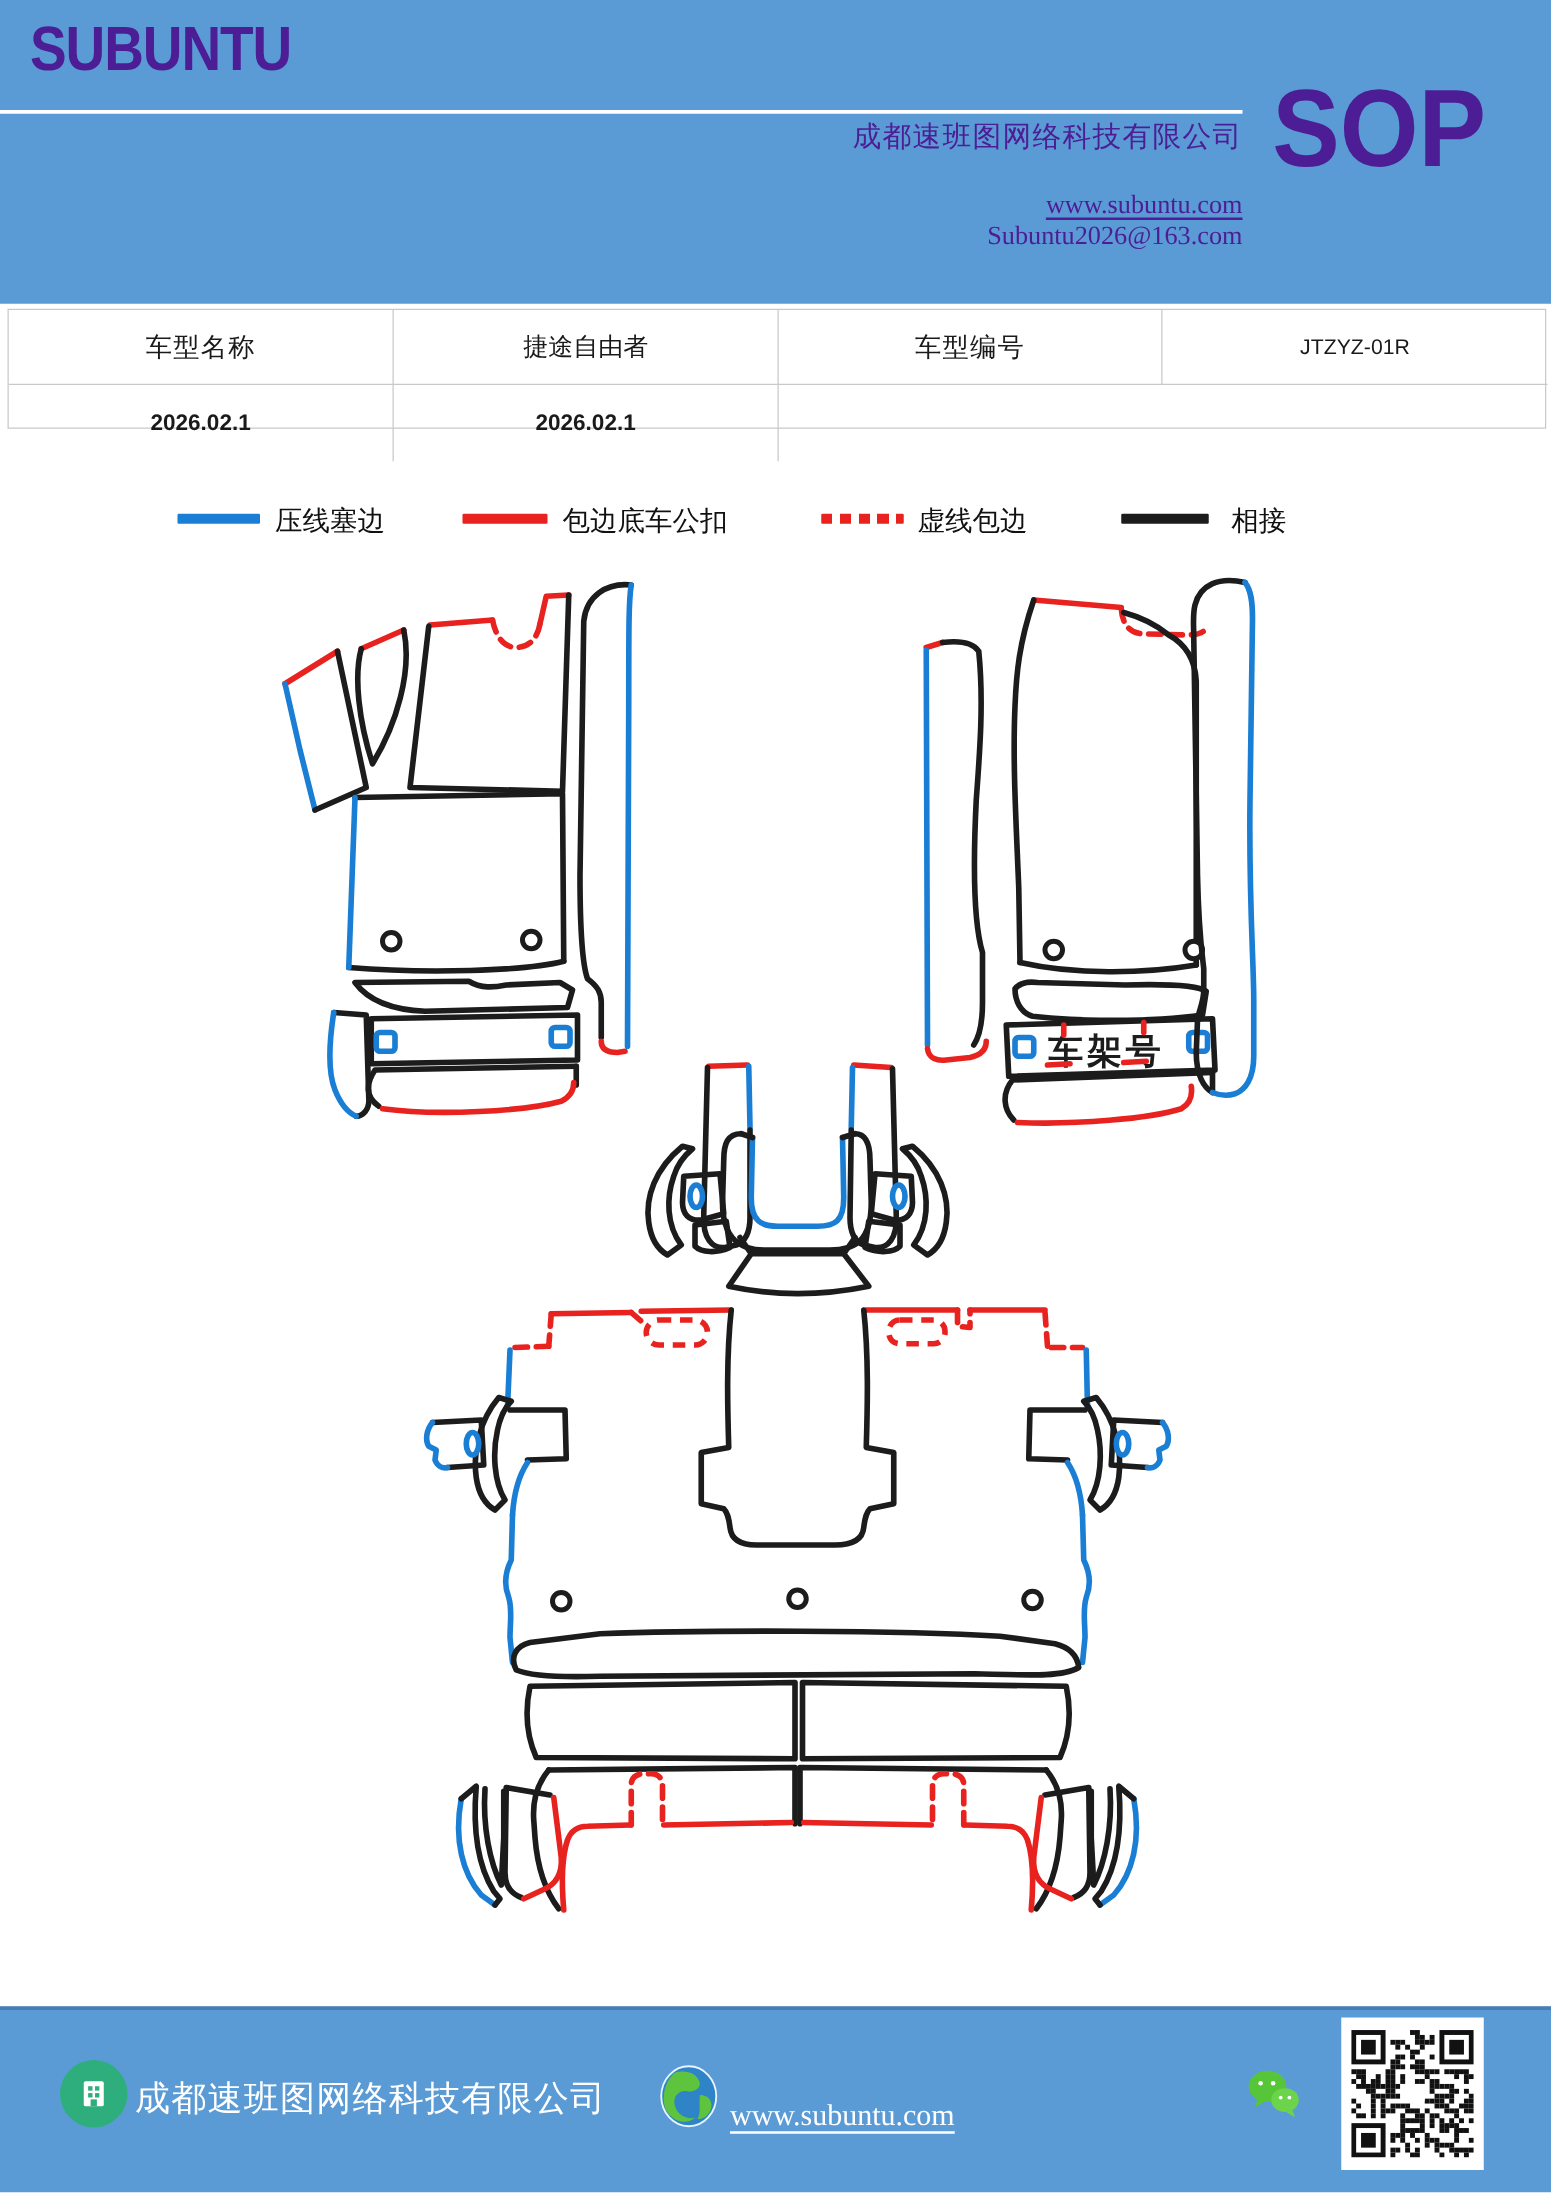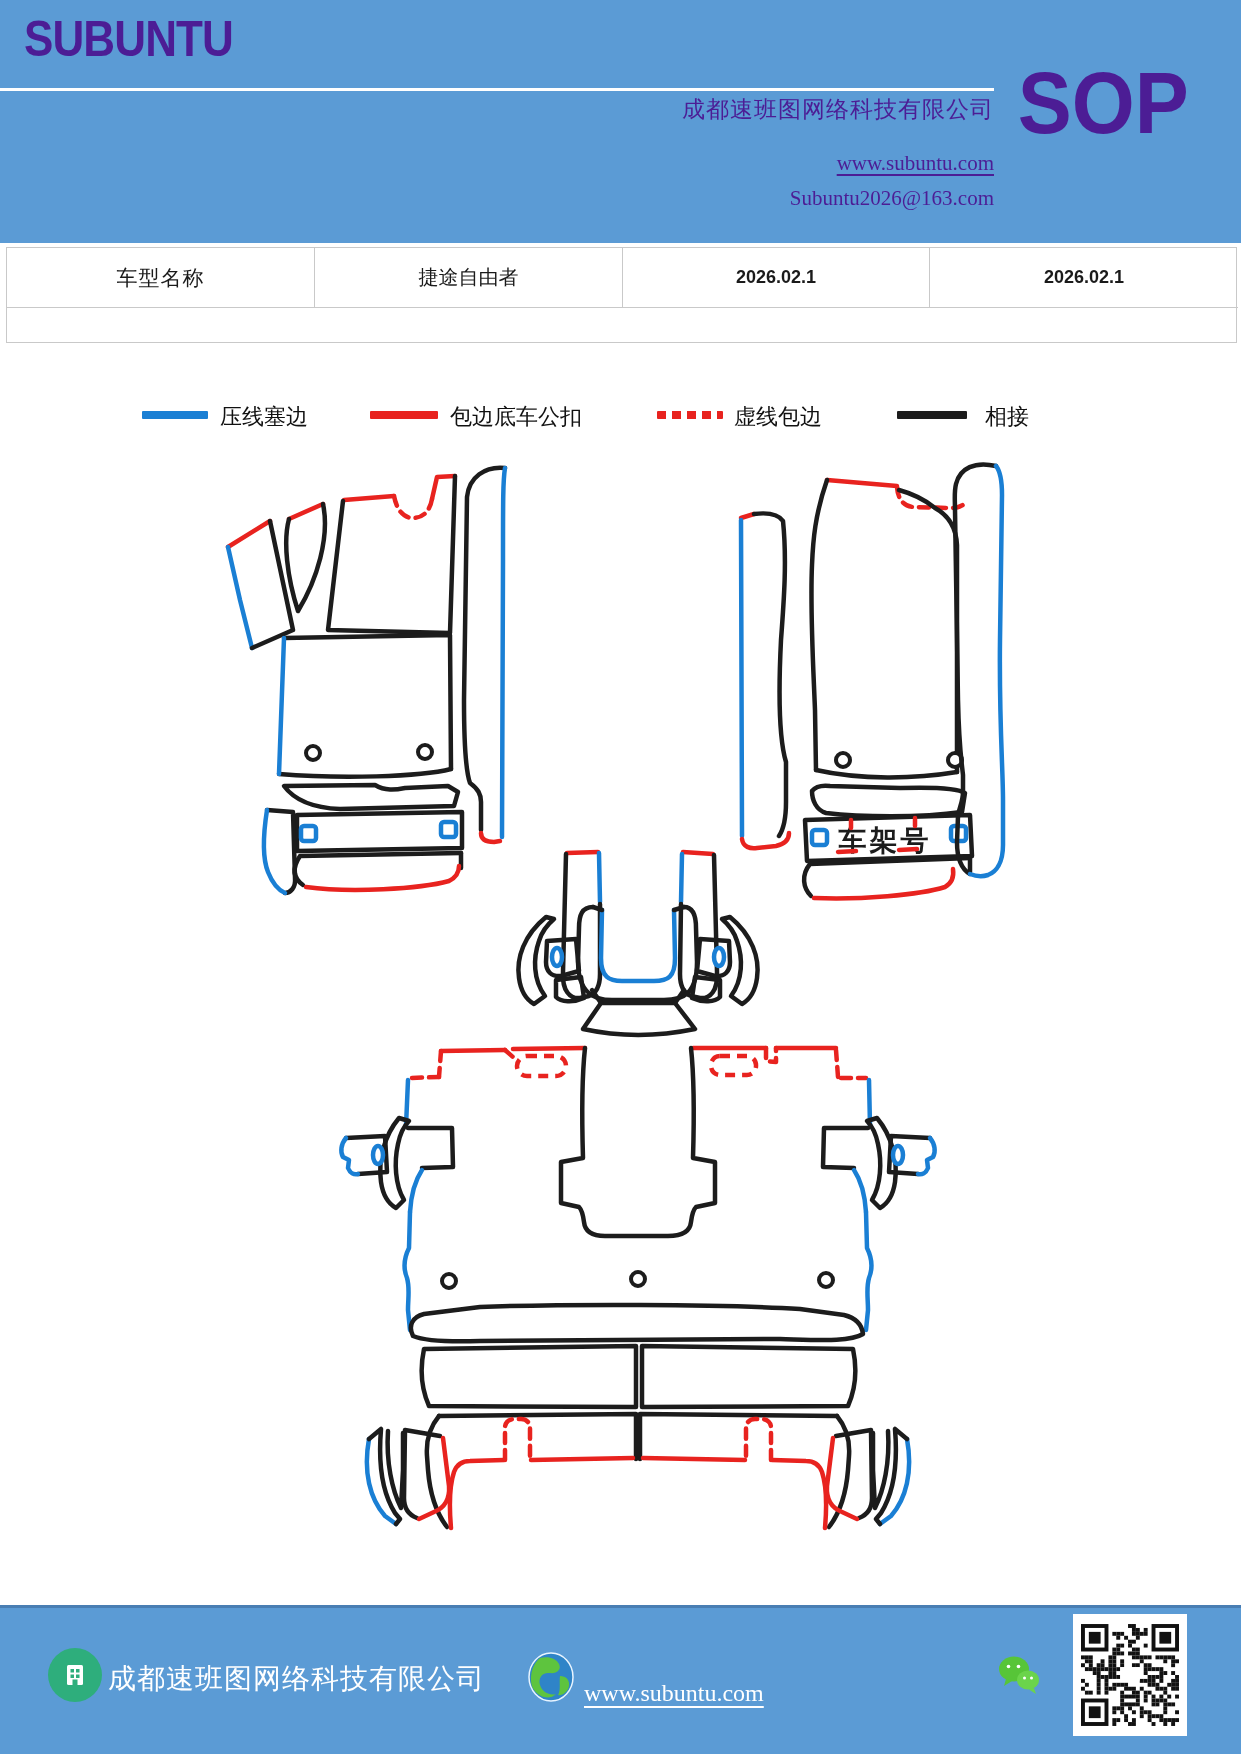--- a/index.html
+++ b/index.html
@@ -8,21 +8,21 @@
 
   
   #header{position:absolute;left:0;top:0;width:1241px;height:243px;background:var(--hdr,#5b9bd5);color:#4c1d95;}
   #logo{position:absolute;left:24px;top:10px;font-family:"Liberation Sans","DejaVu Sans",sans-serif;
         font-weight:800;font-size:50px;letter-spacing:-1px;transform:scaleX(.88);transform-origin:left top;}
   #hdr-line{position:absolute;left:0;top:88px;width:994px;height:2.5px;background:#fff;}
   #doc-title{position:absolute;left:30px;top:134px;font-size:37px;font-weight:bold;letter-spacing:1px;}
   #hdr-right{position:absolute;right:247px;top:94px;width:420px;text-align:right;}
   #hdr-company{font-size:23px;letter-spacing:1px;}
   #hdr-web{margin-top:26px;font-size:21px;text-decoration:underline;text-underline-offset:4px;cursor:pointer;}
-  #hdr-mail{margin-top:10px;font-size:21px;}
+  #hdr-mail{margin-top:0;font-size:21px;}
   #sop{position:absolute;right:52px;top:52px;font-family:"Liberation Sans","DejaVu Sans",sans-serif;
        font-weight:800;font-size:88px;transform:scaleX(.92);transform-origin:right top;}
 
   
   #info-table{position:absolute;left:6px;top:247px;width:1231px;height:96px;background:#fff;
       display:grid;grid-template-columns:308px 308px 307px 308px;grid-template-rows:60px 61px;
       border:1.5px solid var(--tbl,#c9c9c9);box-sizing:border-box;}
   #info-table .cell{border-right:1.5px solid var(--tbl,#c9c9c9);border-bottom:1.5px solid var(--tbl,#c9c9c9);
       display:flex;align-items:center;justify-content:center;box-sizing:border-box;color:#1a1a1a;}
   #info-table .cell:nth-child(4n){border-right:none;}
@@ -73,20 +73,22 @@
     <div id="hdr-company">成都速班图网络科技有限公司</div>
     <div id="hdr-web">www.subuntu.com</div>
     <div id="hdr-mail">Subuntu2026@163.com</div>
   </div>
   <div id="sop">SOP</div>
 </div>
 
 <div id="info-table">
   <div class="cell lbl">车型名称</div>
   <div class="cell val-cn">捷途自由者</div>
+  <div class="cell lbl">车型编号</div>
+  <div class="cell val-code">JTZYZ-01R</div>
   <div class="cell val-date">2026.02.1</div>
   <div class="cell val-date">2026.02.1</div>
 </div>
 
 <div class="legend-item" style="left:142px">
   <div class="swatch" style="left: 0px; width: 66px; background: rgb(26, 127, 212);"></div>
   <div class="legend-label" style="left:78px">压线塞边</div>
 </div>
 <div class="legend-item" style="left:370px">
   <div class="swatch" style="left: 0px; width: 68px; background: rgb(232, 35, 31);"></div>

